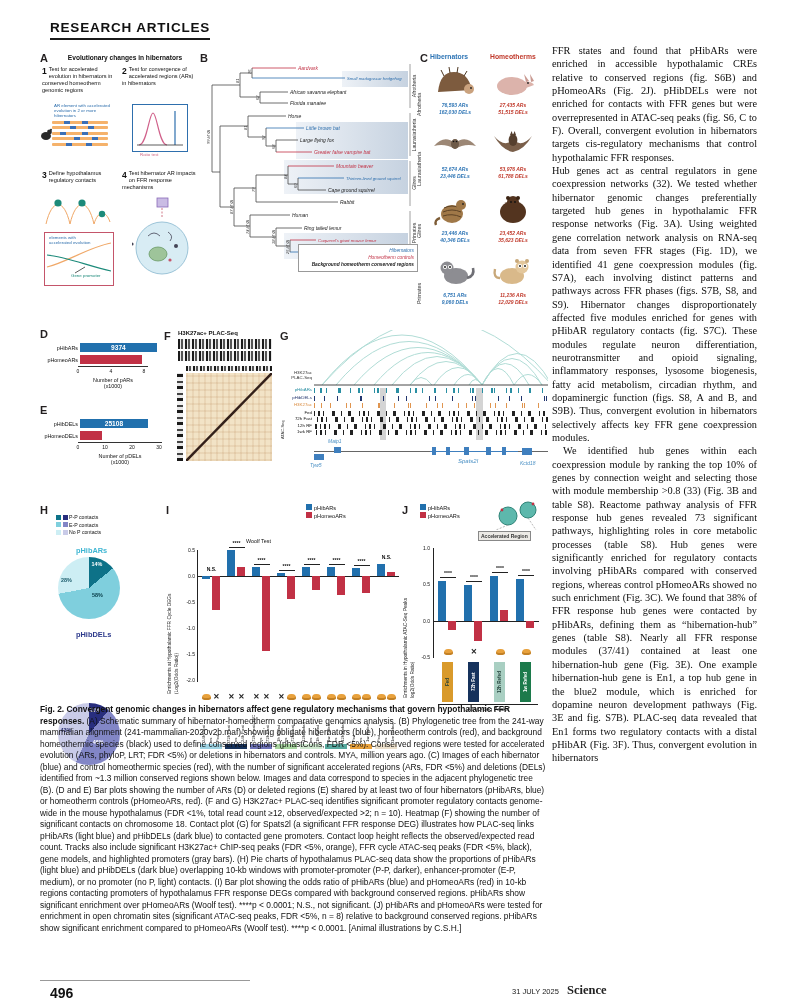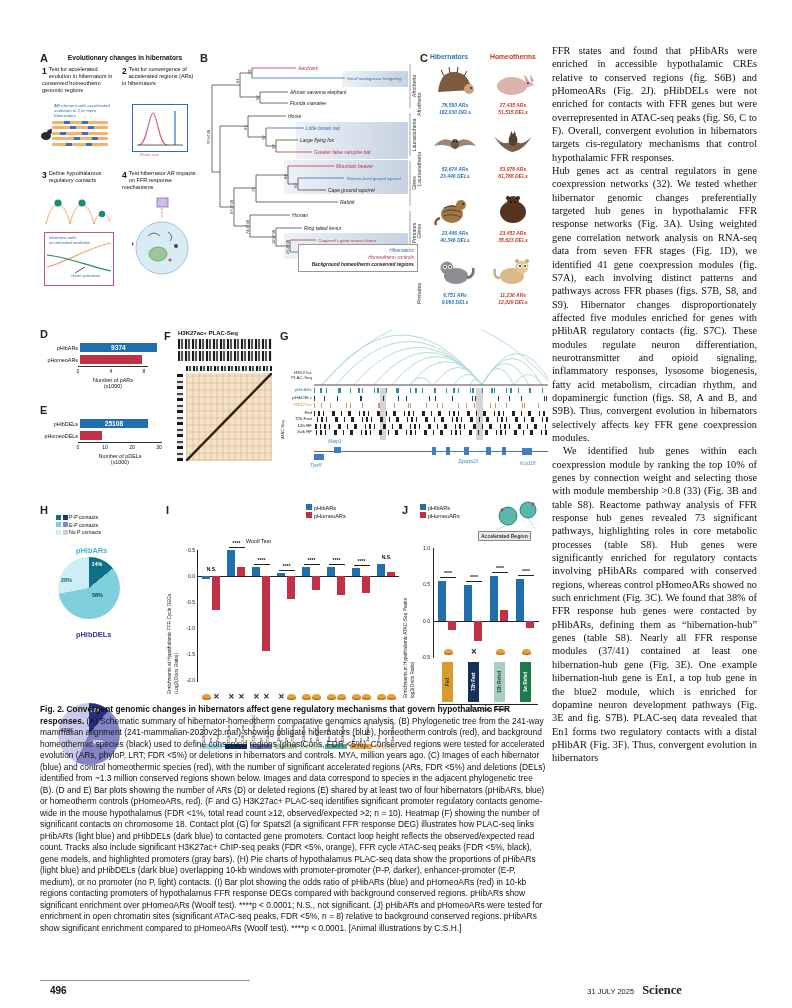--- a/index.html
+++ b/index.html
@@ -93,29 +93,30 @@
   .caption{position:absolute;left:40px;top:704px;width:508px;font-size:8.4px;line-height:1.37;color:#121212;}
   .caption .lead{font-weight:bold;}
   
   .rcol{position:absolute;left:552px;top:44px;width:205px;font-family:"Liberation Serif",serif;
         font-size:10.3px;line-height:13.35px;text-align:justify;color:#0d0d0d;}
   .rcol .h3{font-family:"Liberation Sans",sans-serif;font-weight:bold;font-size:10.8px;line-height:1.18;
             margin:6px 0 3px;text-align:left;}
   .rcol .p3{text-indent:11px;margin-top:0;}
   
   .rule{position:absolute;left:40px;top:980px;width:210px;border-top:1px solid #999;}
-  .pageno{position:absolute;left:50px;top:985px;font-size:10px;font-weight:bold;}
-  .footr{position:absolute;left:512px;top:983px;width:245px;text-align:center;font-size:7.5px;color:#222;}
+  .pageno{position:absolute;left:50px;top:985px;font-size:14px;font-weight:bold;}
+  .footr{position:absolute;left:512px;top:983px;width:245px;text-align:left;font-size:7.5px;color:#222;}
   .footr .jn{font-family:"Liberation Serif",serif;font-weight:bold;font-size:12.5px;margin-left:6px;}
 </style>
 </head>
 <body>
 
 <div class="page">
 
+  <div class="hdr">RESEARCH ARTICLES</div>
 
   <div class="fig">
 
     <div class="panel" id="pA" style="left:0;top:0;width:158px;height:274px;">
       <div class="plabel abs" style="left:0;top:0;">A</div>
       <div class="pa-title">Evolutionary changes in hibernators</div>
       <div class="step" style="left:2px;top:14px;width:72px;">
         <span class="stepnum">1</span>
         <span>Test for accelerated evolution in hibernators in conserved homeotherm genomic regions</span>
       </div>

